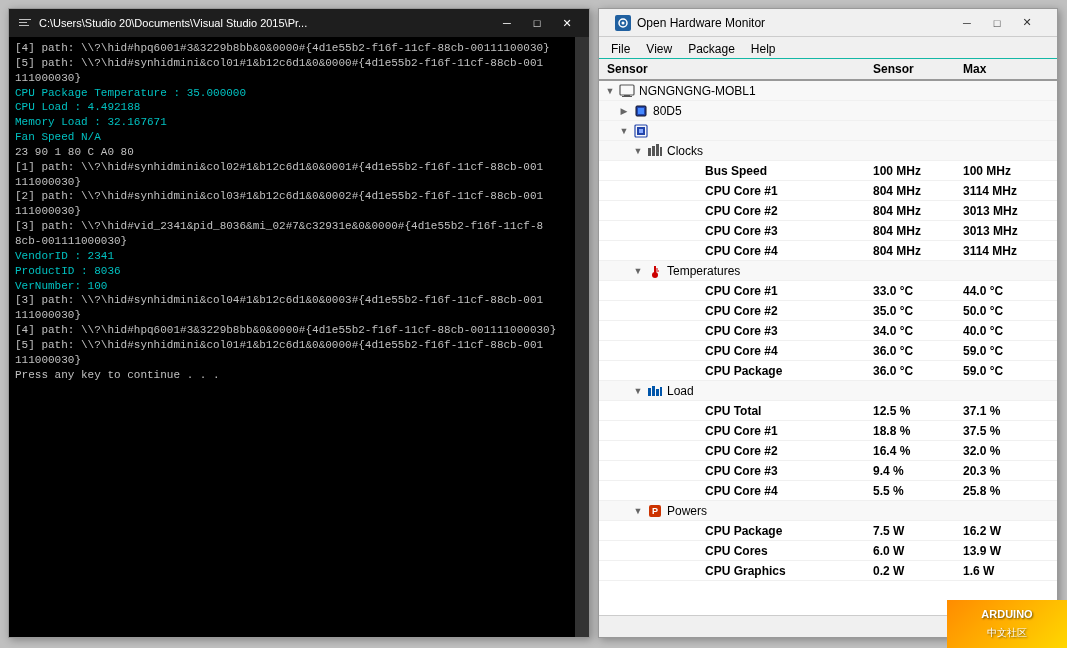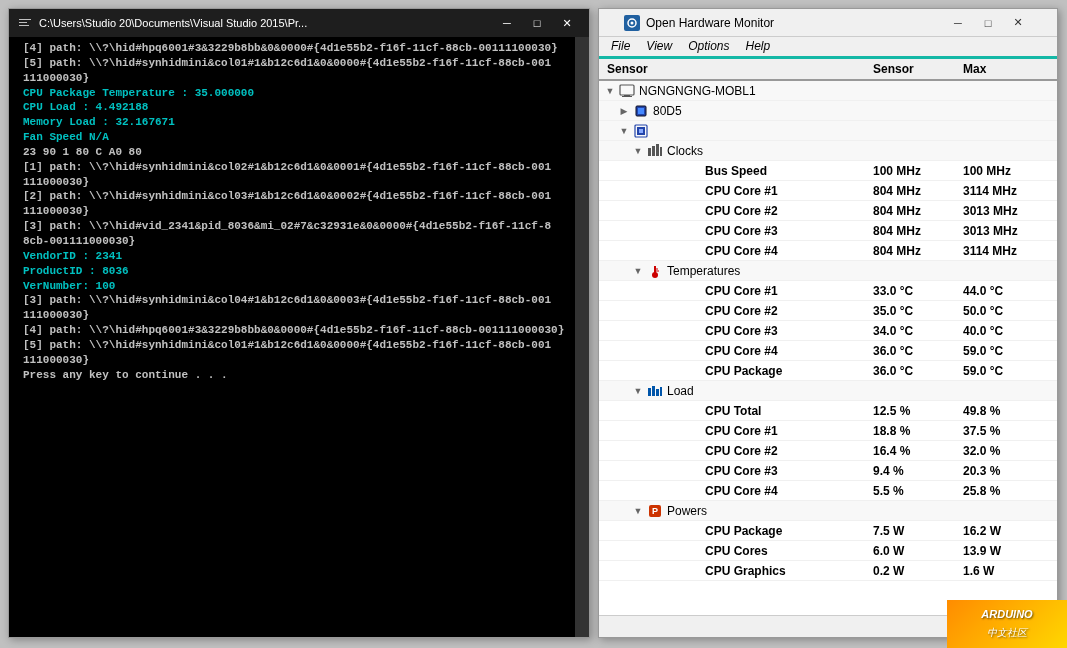--- a/index.html
+++ b/index.html
@@ -22,21 +22,21 @@
       display: flex;
       flex-direction: column;
     }
 
     .title-bar {
       background: #fff;
       border-bottom: 1px solid #ccc;
       display: flex;
       align-items: center;
       height: 28px;
-      padding: 0 25px;
+      padding: 0 16px;
       flex-shrink: 0;
     }
 
     .title-bar-icon {
       width: 16px;
       height: 16px;
       margin-right: 6px;
       flex-shrink: 0;
     }
 
@@ -91,26 +91,25 @@
     }
 
     .cmd-titlebar .title-bar-btn {
       color: #fff;
     }
 
     .cmd-body {
       background: #000;
       flex: 1;
       overflow: hidden;
-      padding: 4px 14px;
+      padding: 4px 6px;
       font-family: 'Consolas', 'Courier New', monospace;
       font-size: 11px;
       color: #c0c0c0;
       position: relative;
-      font-weight: bold;
     }
 
     .cmd-line {
       line-height: 1.35;
       white-space: pre-wrap;
       word-break: break-all;
     }
 
     .cmd-highlight {
       color: #00c0c0;
@@ -134,26 +133,25 @@
     }
 
     .hwm-titlebar {
       background: #f0f0f0;
       border-bottom: 1px solid #ccc;
     }
 
     .menu-bar {
       display: flex;
       background: #f0f0f0;
-      border-bottom: 3px solid #14b8a6;
+      border-bottom: 1px solid #14b8a6;
       height: 22px;
-      align-items: flex-start;
+      align-items: flex-end;
       padding: 0 4px;
       flex-shrink: 0;
-      font-style: italic;
     }
 
     .menu-item {
       padding: 2px 8px;
       cursor: pointer;
       font-size: 12px;
     }
 
     .hwm-body {
       flex: 1;
@@ -333,21 +331,21 @@
     <span class="title-bar-text">Open Hardware Monitor</span>
     <div class="title-bar-controls">
       <button class="title-bar-btn">─</button>
       <button class="title-bar-btn">□</button>
       <button class="title-bar-btn close">✕</button>
     </div>
   </div>
   <div class="menu-bar">
     <span class="menu-item">File</span>
     <span class="menu-item">View</span>
-    <span class="menu-item">Options</span>
+    <span class="menu-item">Package</span>
     <span class="menu-item">Help</span>
   </div>
   <div class="hwm-body">
     <div class="hwm-header-row">
       <span class="col-sensor">Sensor</span>
       <span class="col-value">Sensor</span>
       <span class="col-max">Max</span>
     </div>
     <div class="hwm-scroll-area" id="hwm-tree">
 
@@ -498,21 +496,21 @@
           </span>
           <span class="sensor-name">Load</span>
           <span class="sensor-value"></span>
           <span class="sensor-max"></span>
         </div>
         <div class="tree-row indent-3">
           <span class="expand-icon"></span>
           <span class="node-icon"></span>
           <span class="sensor-name">CPU Total</span>
           <span class="sensor-value">12.5 %</span>
-          <span class="sensor-max">49.8 %</span>
+          <span class="sensor-max">37.1 %</span>
         </div>
         <div class="tree-row indent-3">
           <span class="expand-icon"></span>
           <span class="node-icon"></span>
           <span class="sensor-name">CPU Core #1</span>
           <span class="sensor-value">18.8 %</span>
           <span class="sensor-max">37.5 %</span>
         </div>
         <div class="tree-row indent-3">
           <span class="expand-icon"></span>
@@ -567,17 +565,17 @@
           <span class="sensor-name">CPU Graphics</span>
           <span class="sensor-value">0.2 W</span>
           <span class="sensor-max">1.6 W</span>
         </div>
       </div>
   </div>
   <div class="hwm-statusbar"></div>
 </div>
 
 <div class="watermark">
-  <div style="text-align:center;font-style:italic;">
+  <div style="text-align:center;">
     <div style="font-size:11px;font-weight:bold;color:#fff;text-shadow:1px 1px 2px rgba(0,0,0,0.6);">ARDUINO</div>
     <div style="font-size:10px;color:#fff;text-shadow:1px 1px 2px rgba(0,0,0,0.6);margin-top:6px;">中文社区</div>
   </div>
 </div>
 
 </body></html>

